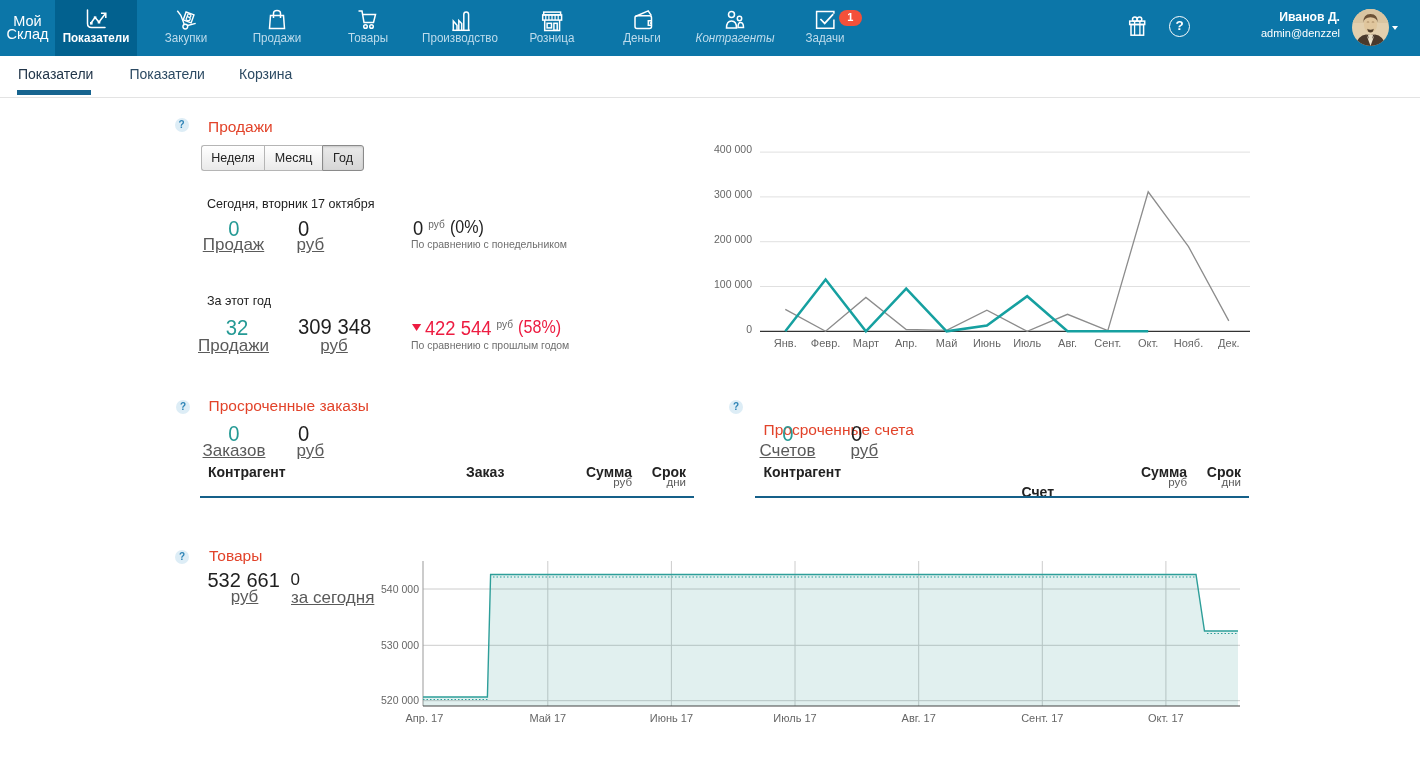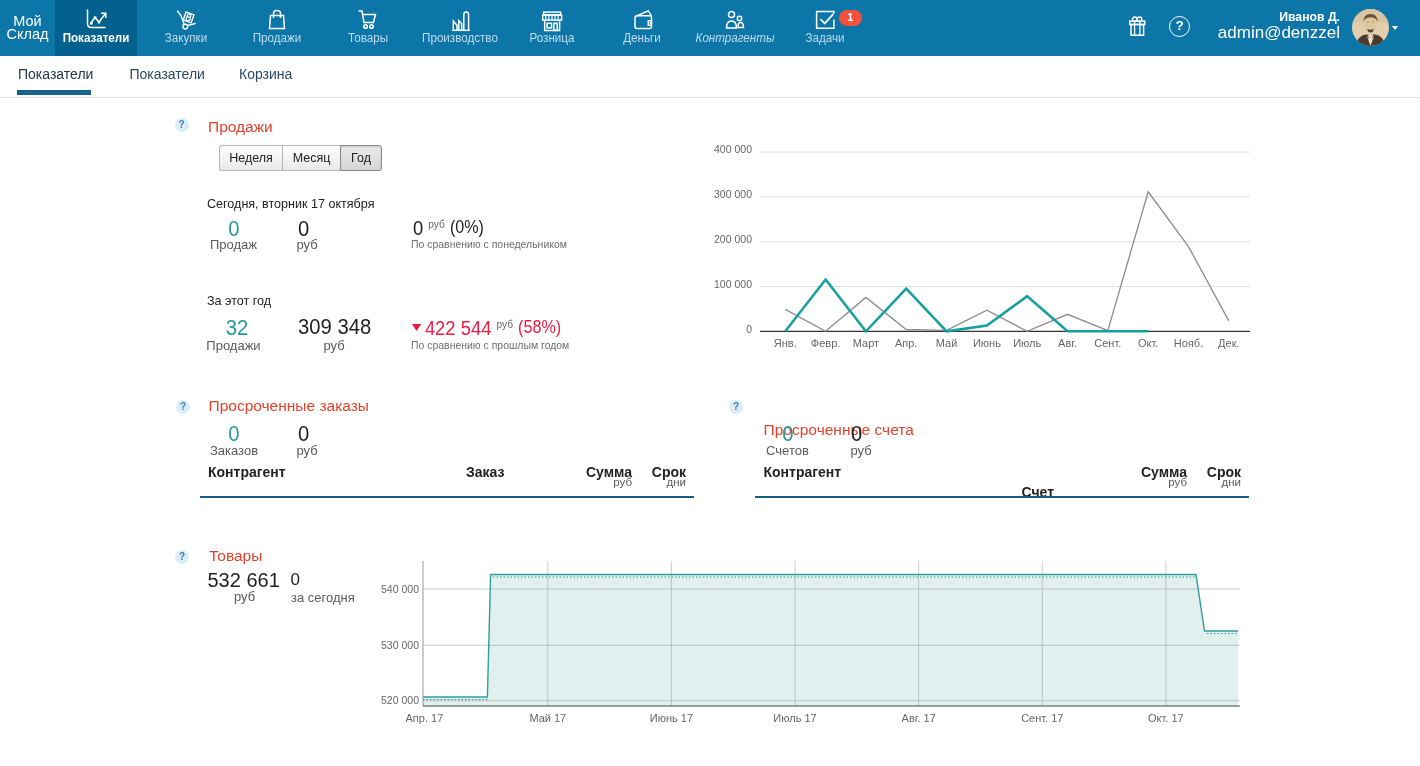--- a/index.html
+++ b/index.html
@@ -10,47 +10,47 @@
   
   .topbar { position:absolute; left:0; top:0; width:1420px; height:56px; background:#0c76a8; }
   .logo { position:absolute; left:0; top:0; width:55px; height:56px; color:#fff; font-size:14.5px; line-height:13px; text-align:center; padding-top:14.5px; }
   .tab { position:absolute; top:0; height:56px; text-align:center; color:#bedcec; }
   .tab.active { background:#02618f; color:#fff; }
   .tab .ic { position:absolute; top:8px; left:50%; margin-left:-12px; width:24px; height:24px; }
   .tab .lbl { position:absolute; top:32px; width:100%; font-size:12.5px; line-height:12.5px; transform:scaleX(0.93); }
   .tab.active .lbl { font-weight:bold; }
   .badge { position:absolute; left:838.5px; top:10px; width:23.5px; height:15.5px; background:#f4503a; border-radius:8px; color:#fff; font-size:11px; font-weight:bold; text-align:center; line-height:15.5px; }
   .uname { position:absolute; right:80px; top:9px; width:220px; text-align:right; color:#fff; font-size:13px; font-weight:bold; line-height:15px; transform:scaleX(0.94); transform-origin:right; }
-  .umail { position:absolute; right:80px; top:26px; width:220px; text-align:right; color:#fff; font-size:17px; line-height:14px; }
+  .umail { position:absolute; right:80px; top:26px; width:220px; text-align:right; color:#fff; font-size:11px; line-height:14px; }
   .avatar { position:absolute; left:1351.5px; top:9px; width:37px; height:37px; border-radius:50%; overflow:hidden; }
   .caret { position:absolute; left:1392px; top:26px; width:0; height:0; border-left:3.8px solid transparent; border-right:3.8px solid transparent; border-top:4.2px solid #fff; }
   
   .subbar { position:absolute; left:0; top:56px; width:1420px; height:42px; background:#fff; border-bottom:1px solid #e3e3e3; }
   .stab { position:absolute; top:10.7px; font-size:14px; line-height:14px; color:#2c4a63; }
   .stab.active { color:#22364a; }
   .stab-under { position:absolute; left:17px; top:34px; width:73.5px; height:4.5px; background:#17648f; }
   
   .qmark { position:absolute; width:14px; height:14px; border-radius:50%; background:#ddedf6; color:#2f84b6; font-size:10px; font-weight:bold; text-align:center; line-height:14px; }
   .sechead { position:absolute; font-size:15.5px; line-height:15.5px; color:#e2432a; }
   .bignum { position:absolute; font-size:22px; line-height:22px; color:#1f1f1f; transform:scaleX(0.92); }
   .o-l { transform-origin:left; }
   .teal { color:#259a95; }
-  .small-lbl { position:absolute; font-size:13px; line-height:11.5px; color:#5a5a5a; }
+  .small-lbl { position:absolute; font-size:17px; line-height:11.5px; color:#5a5a5a;text-decoration:underline; }
   .cap { position:absolute; font-size:11px; line-height:11px; color:#6e6e6e; transform:scaleX(0.95); transform-origin:left; }
   .midtxt { position:absolute; font-size:13.5px; line-height:13.5px; color:#222; transform:scaleX(0.93); transform-origin:left; }
   .cmp { position:absolute; font-size:20px; line-height:20px; color:#1f1f1f; white-space:nowrap; transform:scaleX(0.92); transform-origin:left; }
   .cmp .rub { font-size:11px; position:relative; top:-7px; color:#666; }
   .cmp .pct { font-size:17.5px; position:relative; top:-1.5px; }
   .red { color:#ed1c41; }
   .dtri { display:inline-block; width:0; height:0; border-left:5px solid transparent; border-right:5px solid transparent; border-top:7.5px solid #ed1c41; margin-right:4px; position:relative; top:-4px; }
   .thead { position:absolute; font-size:14px; line-height:14px; font-weight:bold; color:#222; }
   .tsub { position:absolute; font-size:11.5px; line-height:11.5px; color:#5a5a5a; }
   .tline { position:absolute; height:2.5px; background:#156089; }
   
-  .btngroup { position:absolute; left:219px; top:145px; height:26px; display:flex; }
+  .btngroup { position:absolute; left:201px; top:145px; height:26px; display:flex; }
   .btn { height:26px; line-height:24px; font-size:12.5px; color:#222; text-align:center; background:linear-gradient(#ffffff,#e9e9e9); border:1px solid #b5b5b5; border-right:none; padding:0; }
   .btn.first { border-radius:3px 0 0 3px; }
   .btn.last { border-radius:0 3px 3px 0; border-right:1px solid #8a8a8a; }
   .btn.sel { background:linear-gradient(#eaeaea,#d6d6d6); border:1px solid #8a8a8a; box-shadow:inset 0 1px 2px rgba(0,0,0,0.15); }
   svg text { font-family:"Liberation Sans", sans-serif; }
 </style>
 </head>
 <body>
 
 <div class="topbar">

